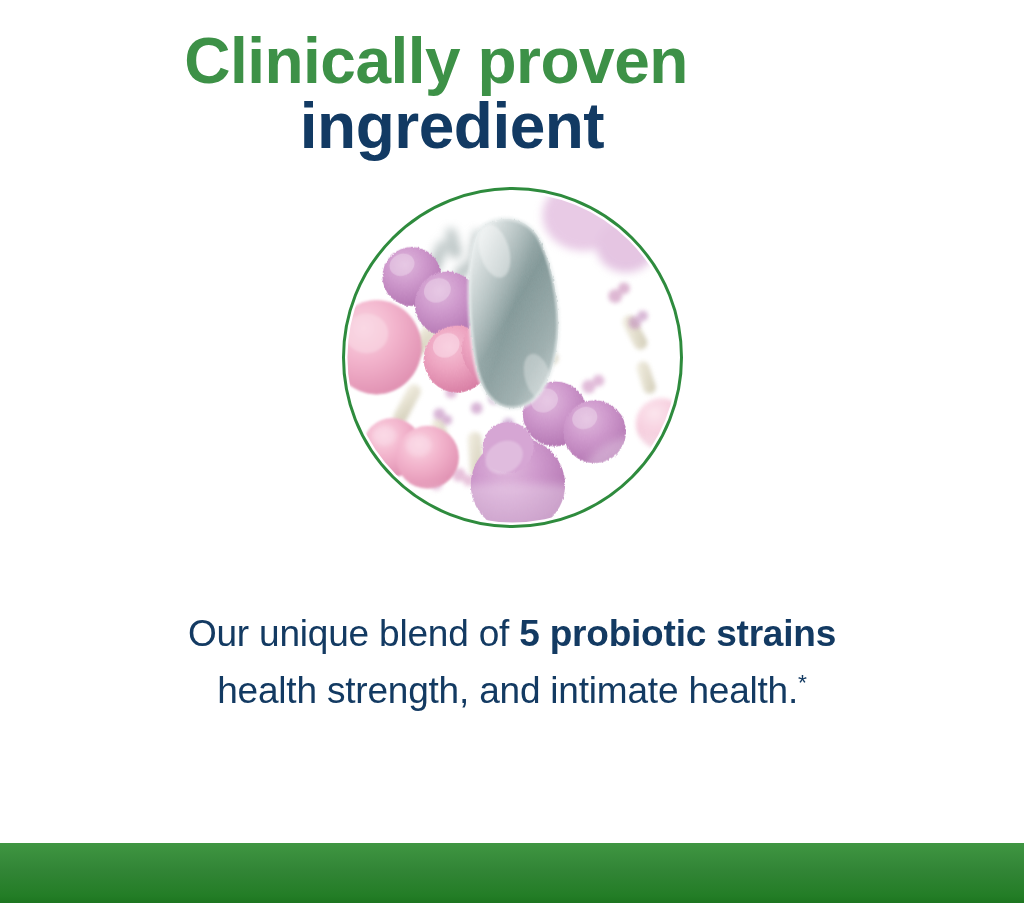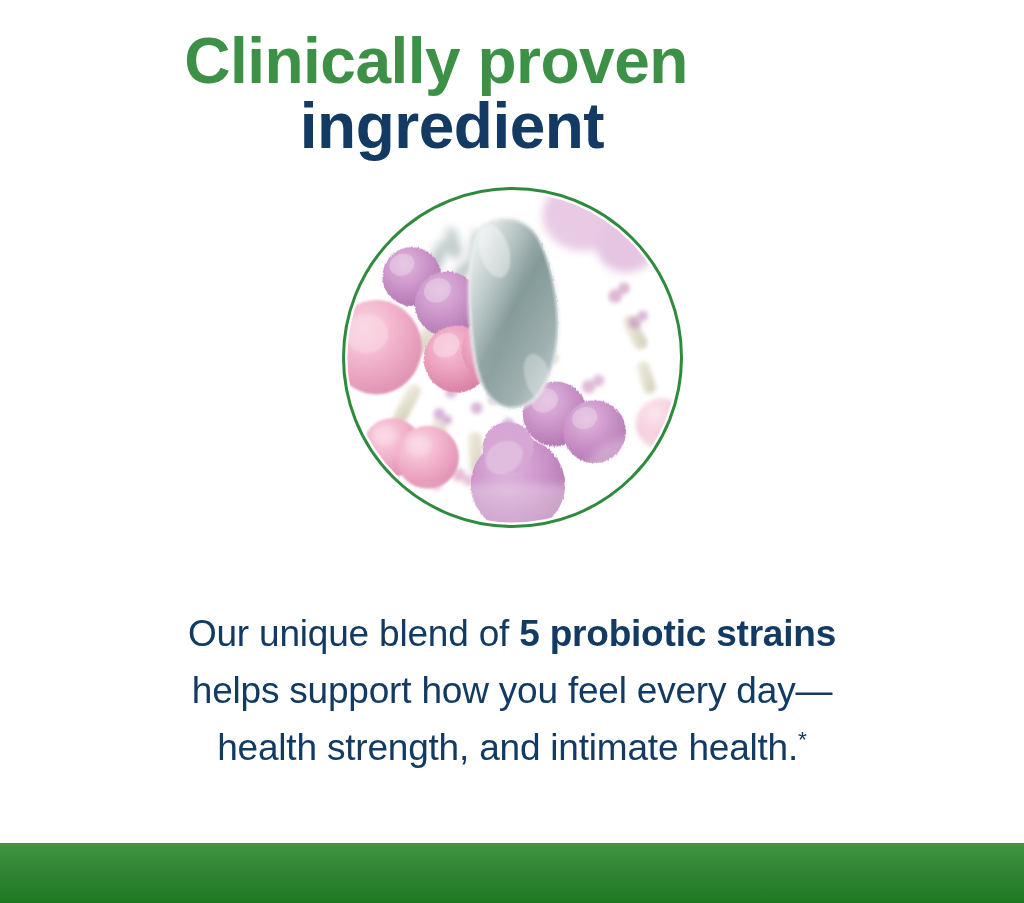--- a/index.html
+++ b/index.html
@@ -338,19 +338,18 @@
         <g opacity=".30">
           <ellipse cx="170" cy="332" rx="150" ry="34" fill="#ffffff" filter="url(#blurBig)"></ellipse>
           <ellipse cx="300" cy="300" rx="60" ry="50" fill="#ffffff" filter="url(#blurBig)"></ellipse>
         </g>
       </g>
     </svg>
   </div>
 
   <p class="body-copy">
     <span class="ln"><span>Our unique blend of </span><b>5 probiotic strains</b></span>
-    <span class="ln">helps support how you feel every day—</span>
     <span class="ln"><span>health strength, and intimate health.</span><span class="sup">*</span></span>
   </p>
 
   <div class="bottom-bar"></div>
 
 </div>
 
 </body></html>

